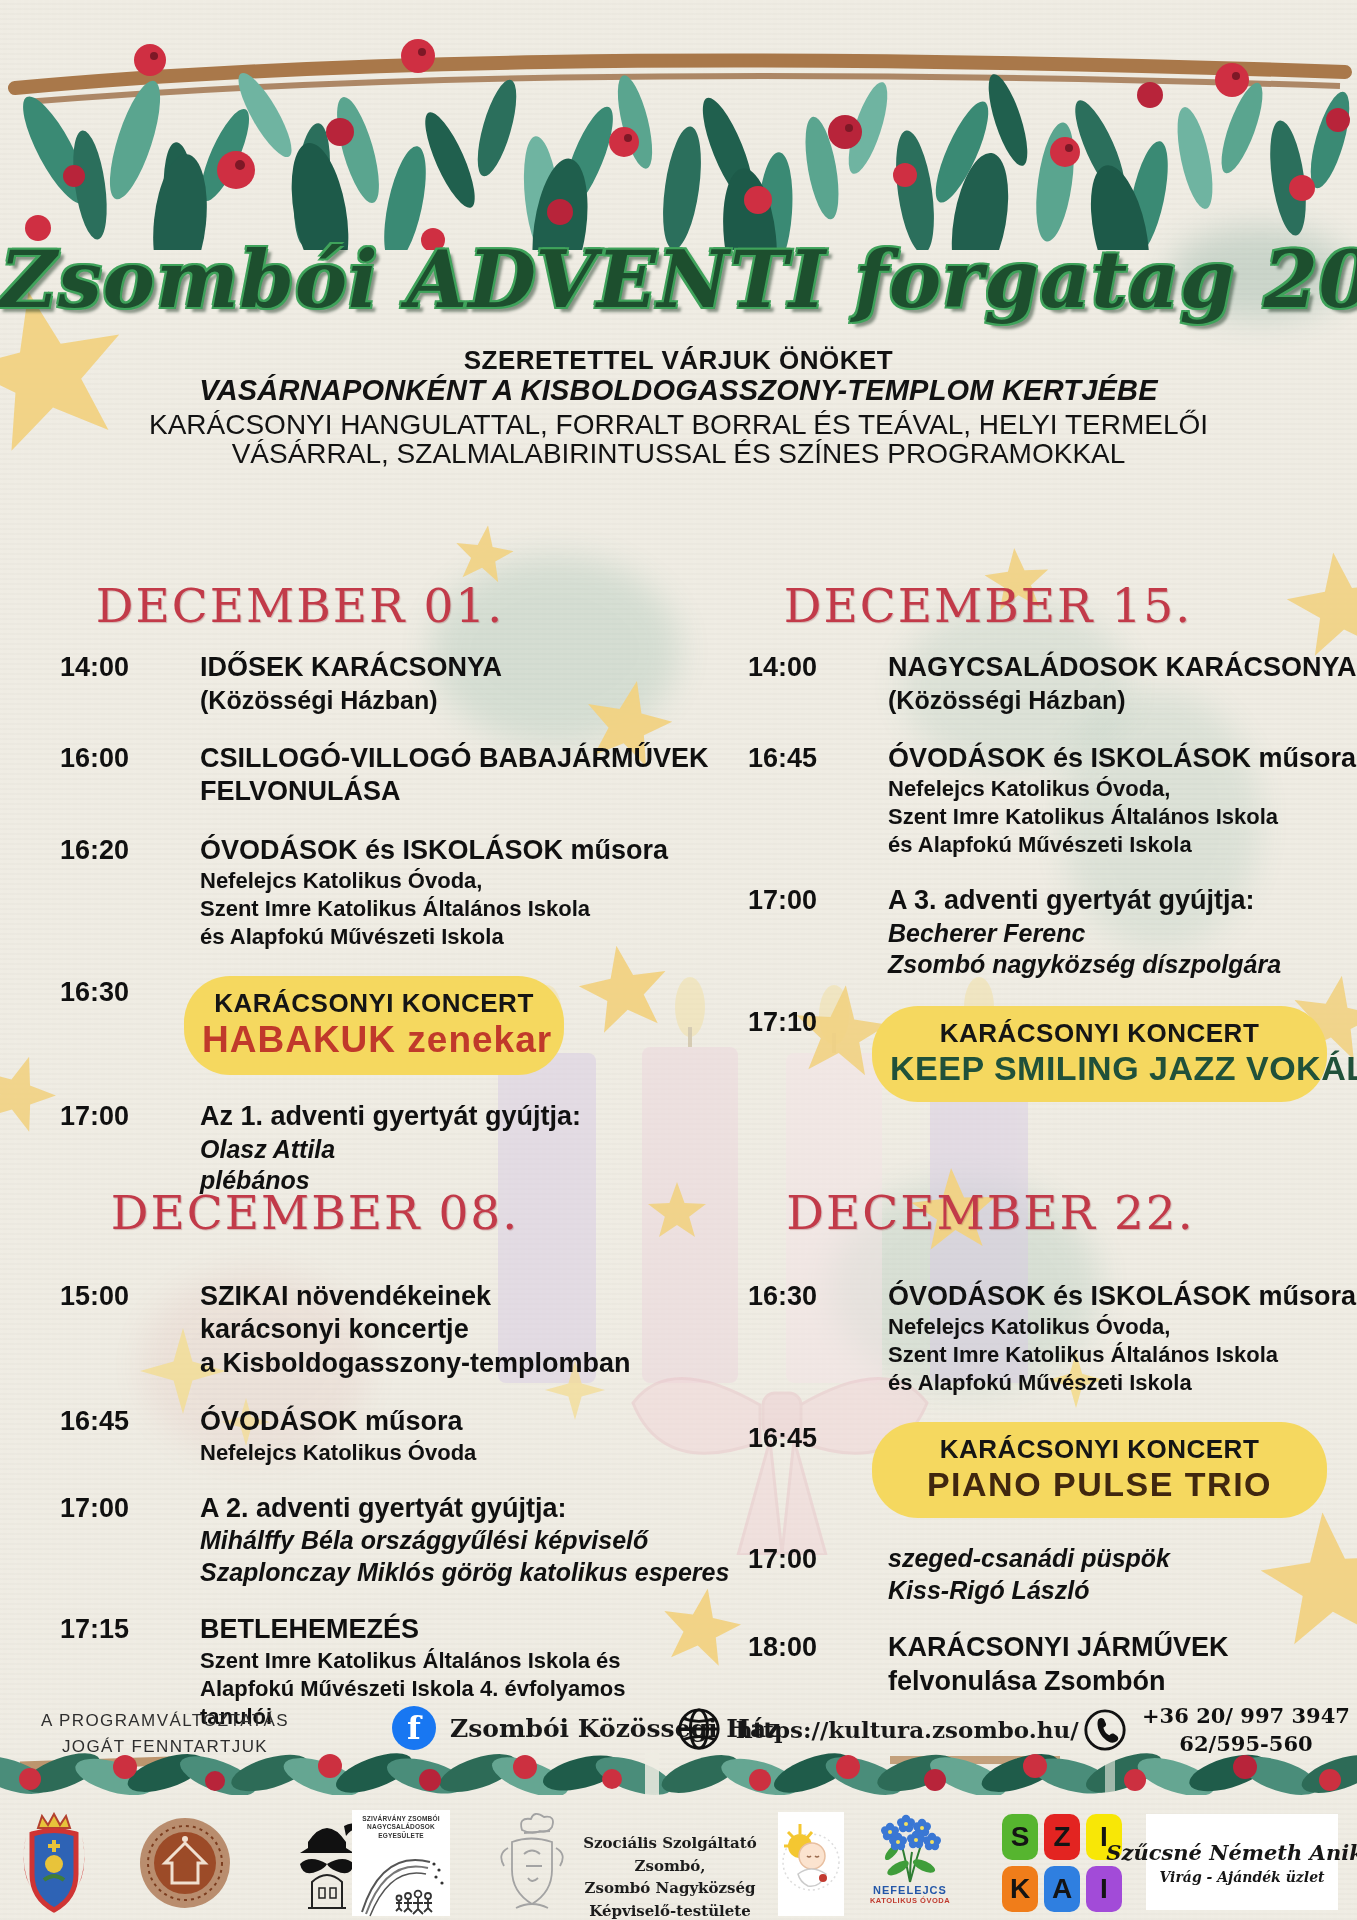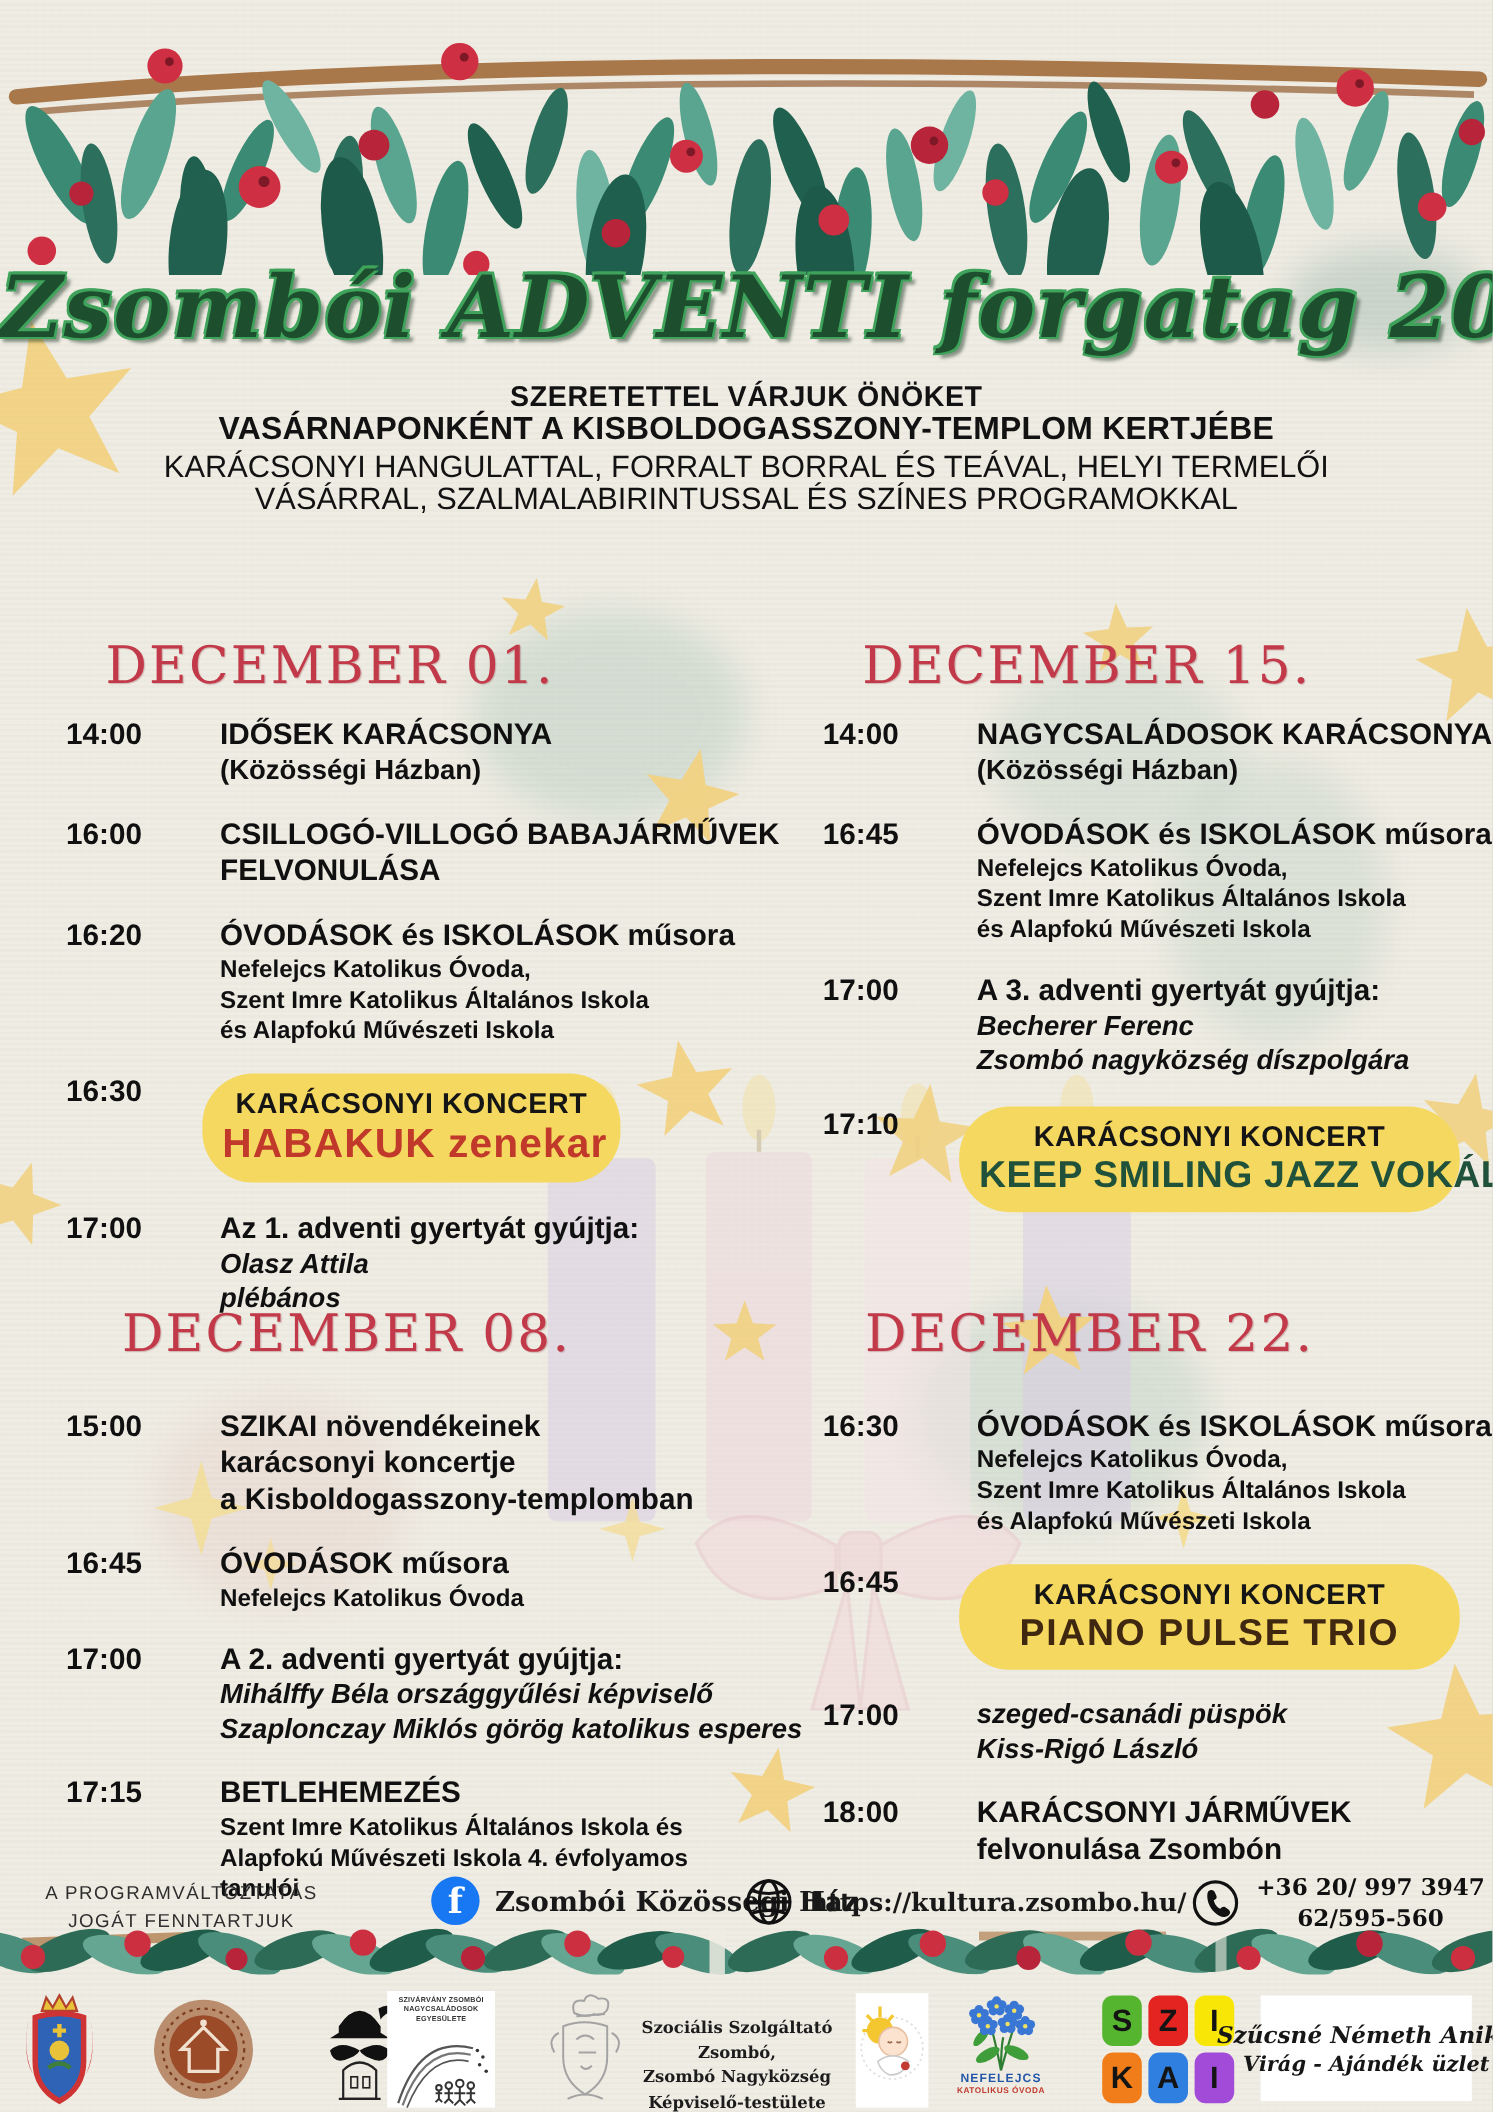--- a/index.html
+++ b/index.html
@@ -12,21 +12,21 @@
   .garland{position:absolute;top:0;left:0;width:1357px;height:250px;}
   
   .foliage{position:absolute;border-radius:50%;filter:blur(16px);}
   
   .main-title{position:absolute;top:234px;left:0;width:100%;text-align:center;
     font-family:"DejaVu Serif",serif;font-style:italic;font-weight:bold;font-size:78px;
     letter-spacing:1px;color:#1d4f2e;white-space:nowrap;
     text-shadow:-2px -2px 0 #3fa35b,2px -2px 0 #3fa35b,-2px 2px 0 #3fa35b,2px 2px 0 #3fa35b,5px 5px 3px rgba(8,38,18,.45);}
   .intro{position:absolute;left:0;width:100%;text-align:center;white-space:nowrap;color:#121212;}
   .intro1{top:345px;font-size:26px;font-weight:600;letter-spacing:.5px;}
-  .intro2{top:374px;font-size:29px;font-weight:800;letter-spacing:.2px;}
+  .intro2{top:374px;font-size:29px;font-weight:800;letter-spacing:.2px;font-style:italic;}
   .intro3{top:409px;font-size:28px;font-weight:500;}
   .intro4{top:438px;font-size:28px;font-weight:500;}
   
   .section{position:absolute;}
   #sec-dec01{left:60px;top:578px;width:600px;}
   #sec-dec15{left:748px;top:578px;width:575px;}
   #sec-dec08{left:60px;top:1185px;width:600px;}
   #sec-dec22{left:748px;top:1185px;width:575px;}
   .section-title{font-family:"DejaVu Serif",serif;font-size:47px;font-weight:400;color:#c23a49;
     text-align:center;letter-spacing:2px;margin:0 100px 18px 0;white-space:nowrap;
@@ -81,21 +81,21 @@
     font-size:15px;line-height:1.5;color:#1c1c1c;}
   .sziv-text{text-align:center;font-size:6.5px;font-weight:700;color:#333;line-height:1.3;letter-spacing:.2px;}
   .nef-t1{text-align:center;font-size:11px;font-weight:800;color:#2457a8;letter-spacing:1px;}
   .nef-t2{text-align:center;font-size:7.5px;font-weight:800;color:#c03a2e;letter-spacing:.5px;}
   #szikai-grid{display:grid;grid-template-columns:repeat(3,36px);grid-auto-rows:46px;gap:6px;}
   .szikai-tile{border-radius:10px;display:flex;align-items:center;justify-content:center;
     font-size:28px;font-weight:800;color:#141414;}
   .florist{width:192px;height:96px;display:flex;flex-direction:column;align-items:center;
     justify-content:center;gap:4px;font-family:"DejaVu Serif",serif;font-style:italic;color:#161616;}
   .florist .l1{font-size:21px;font-weight:700;white-space:nowrap;}
-  .florist .l2{font-size:19px;font-weight:700;white-space:nowrap;}
+  .florist .l2{font-size:14px;font-weight:700;white-space:nowrap;}
 </style>
 </head>
 <body>
 
 <div class="page">
 
   <div class="foliage" style="left:430px;top:555px;width:250px;height:190px;background:#3e8a72;opacity:.14;"></div>
   <div class="foliage" style="left:900px;top:600px;width:230px;height:170px;background:#3e8a72;opacity:.10;"></div>
   <div class="foliage" style="left:830px;top:1180px;width:270px;height:210px;background:#3e8a72;opacity:.12;"></div>
   <div class="foliage" style="left:140px;top:1270px;width:230px;height:190px;background:#c56a6a;opacity:.08;"></div>

